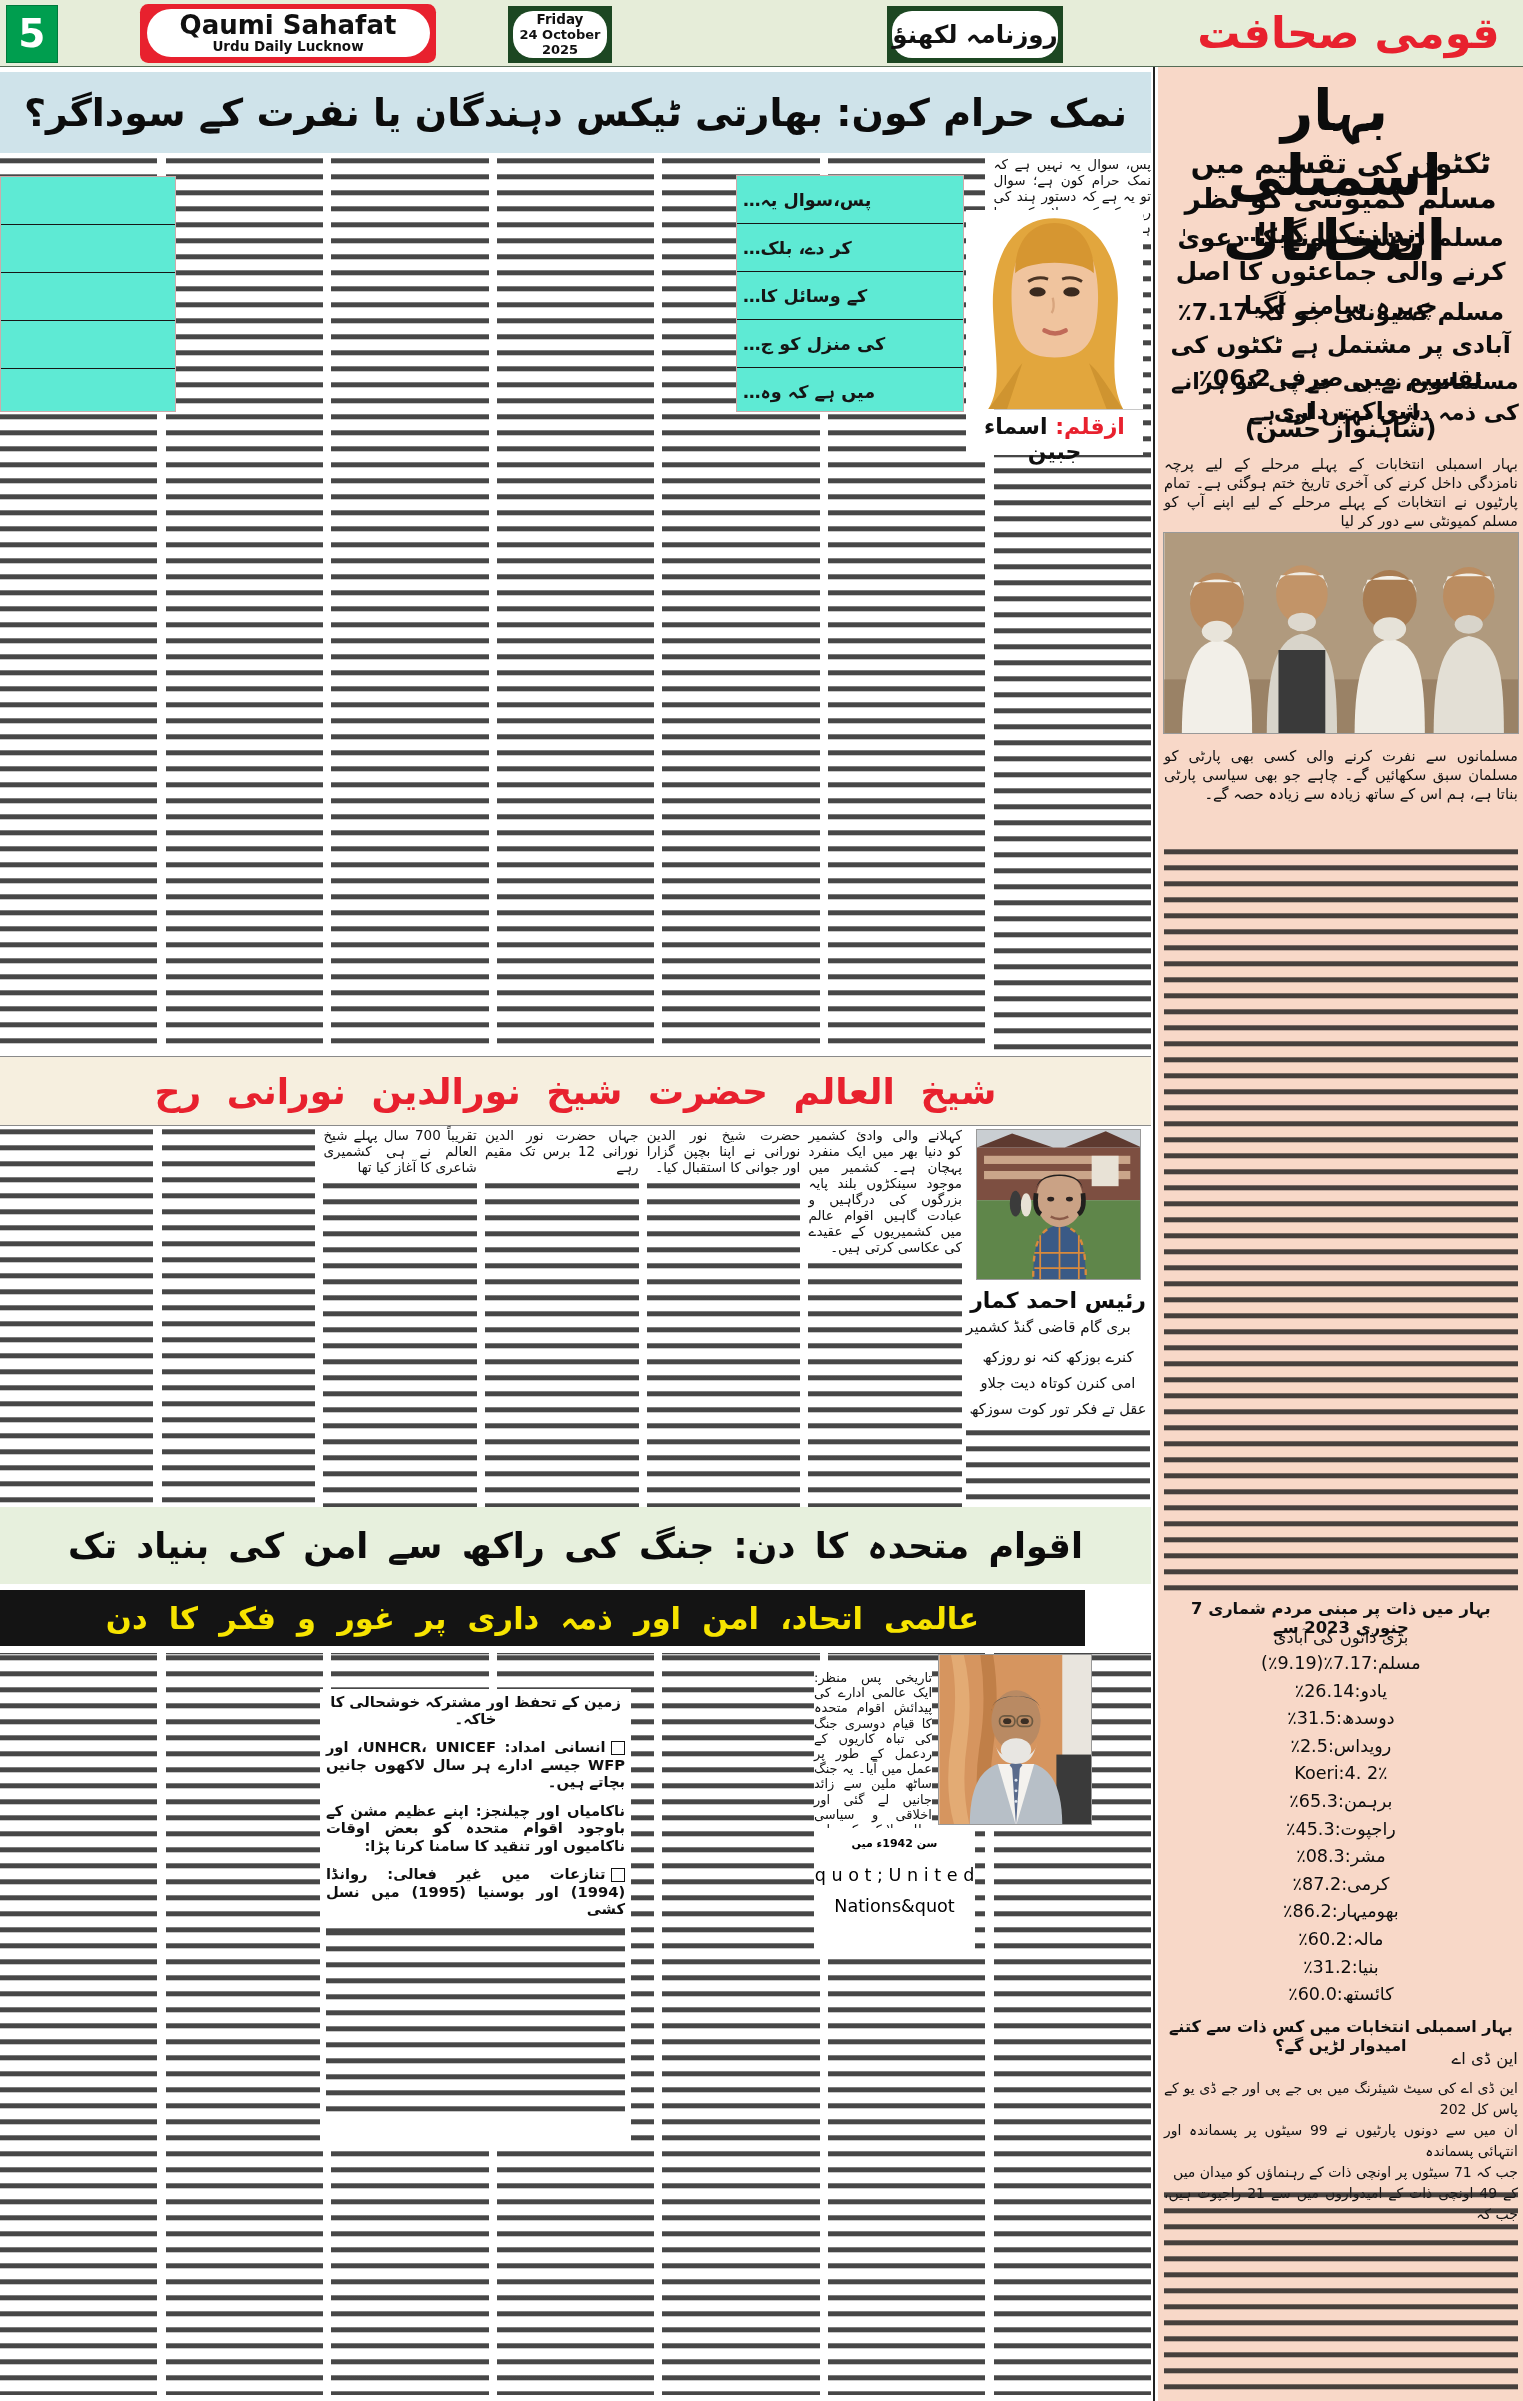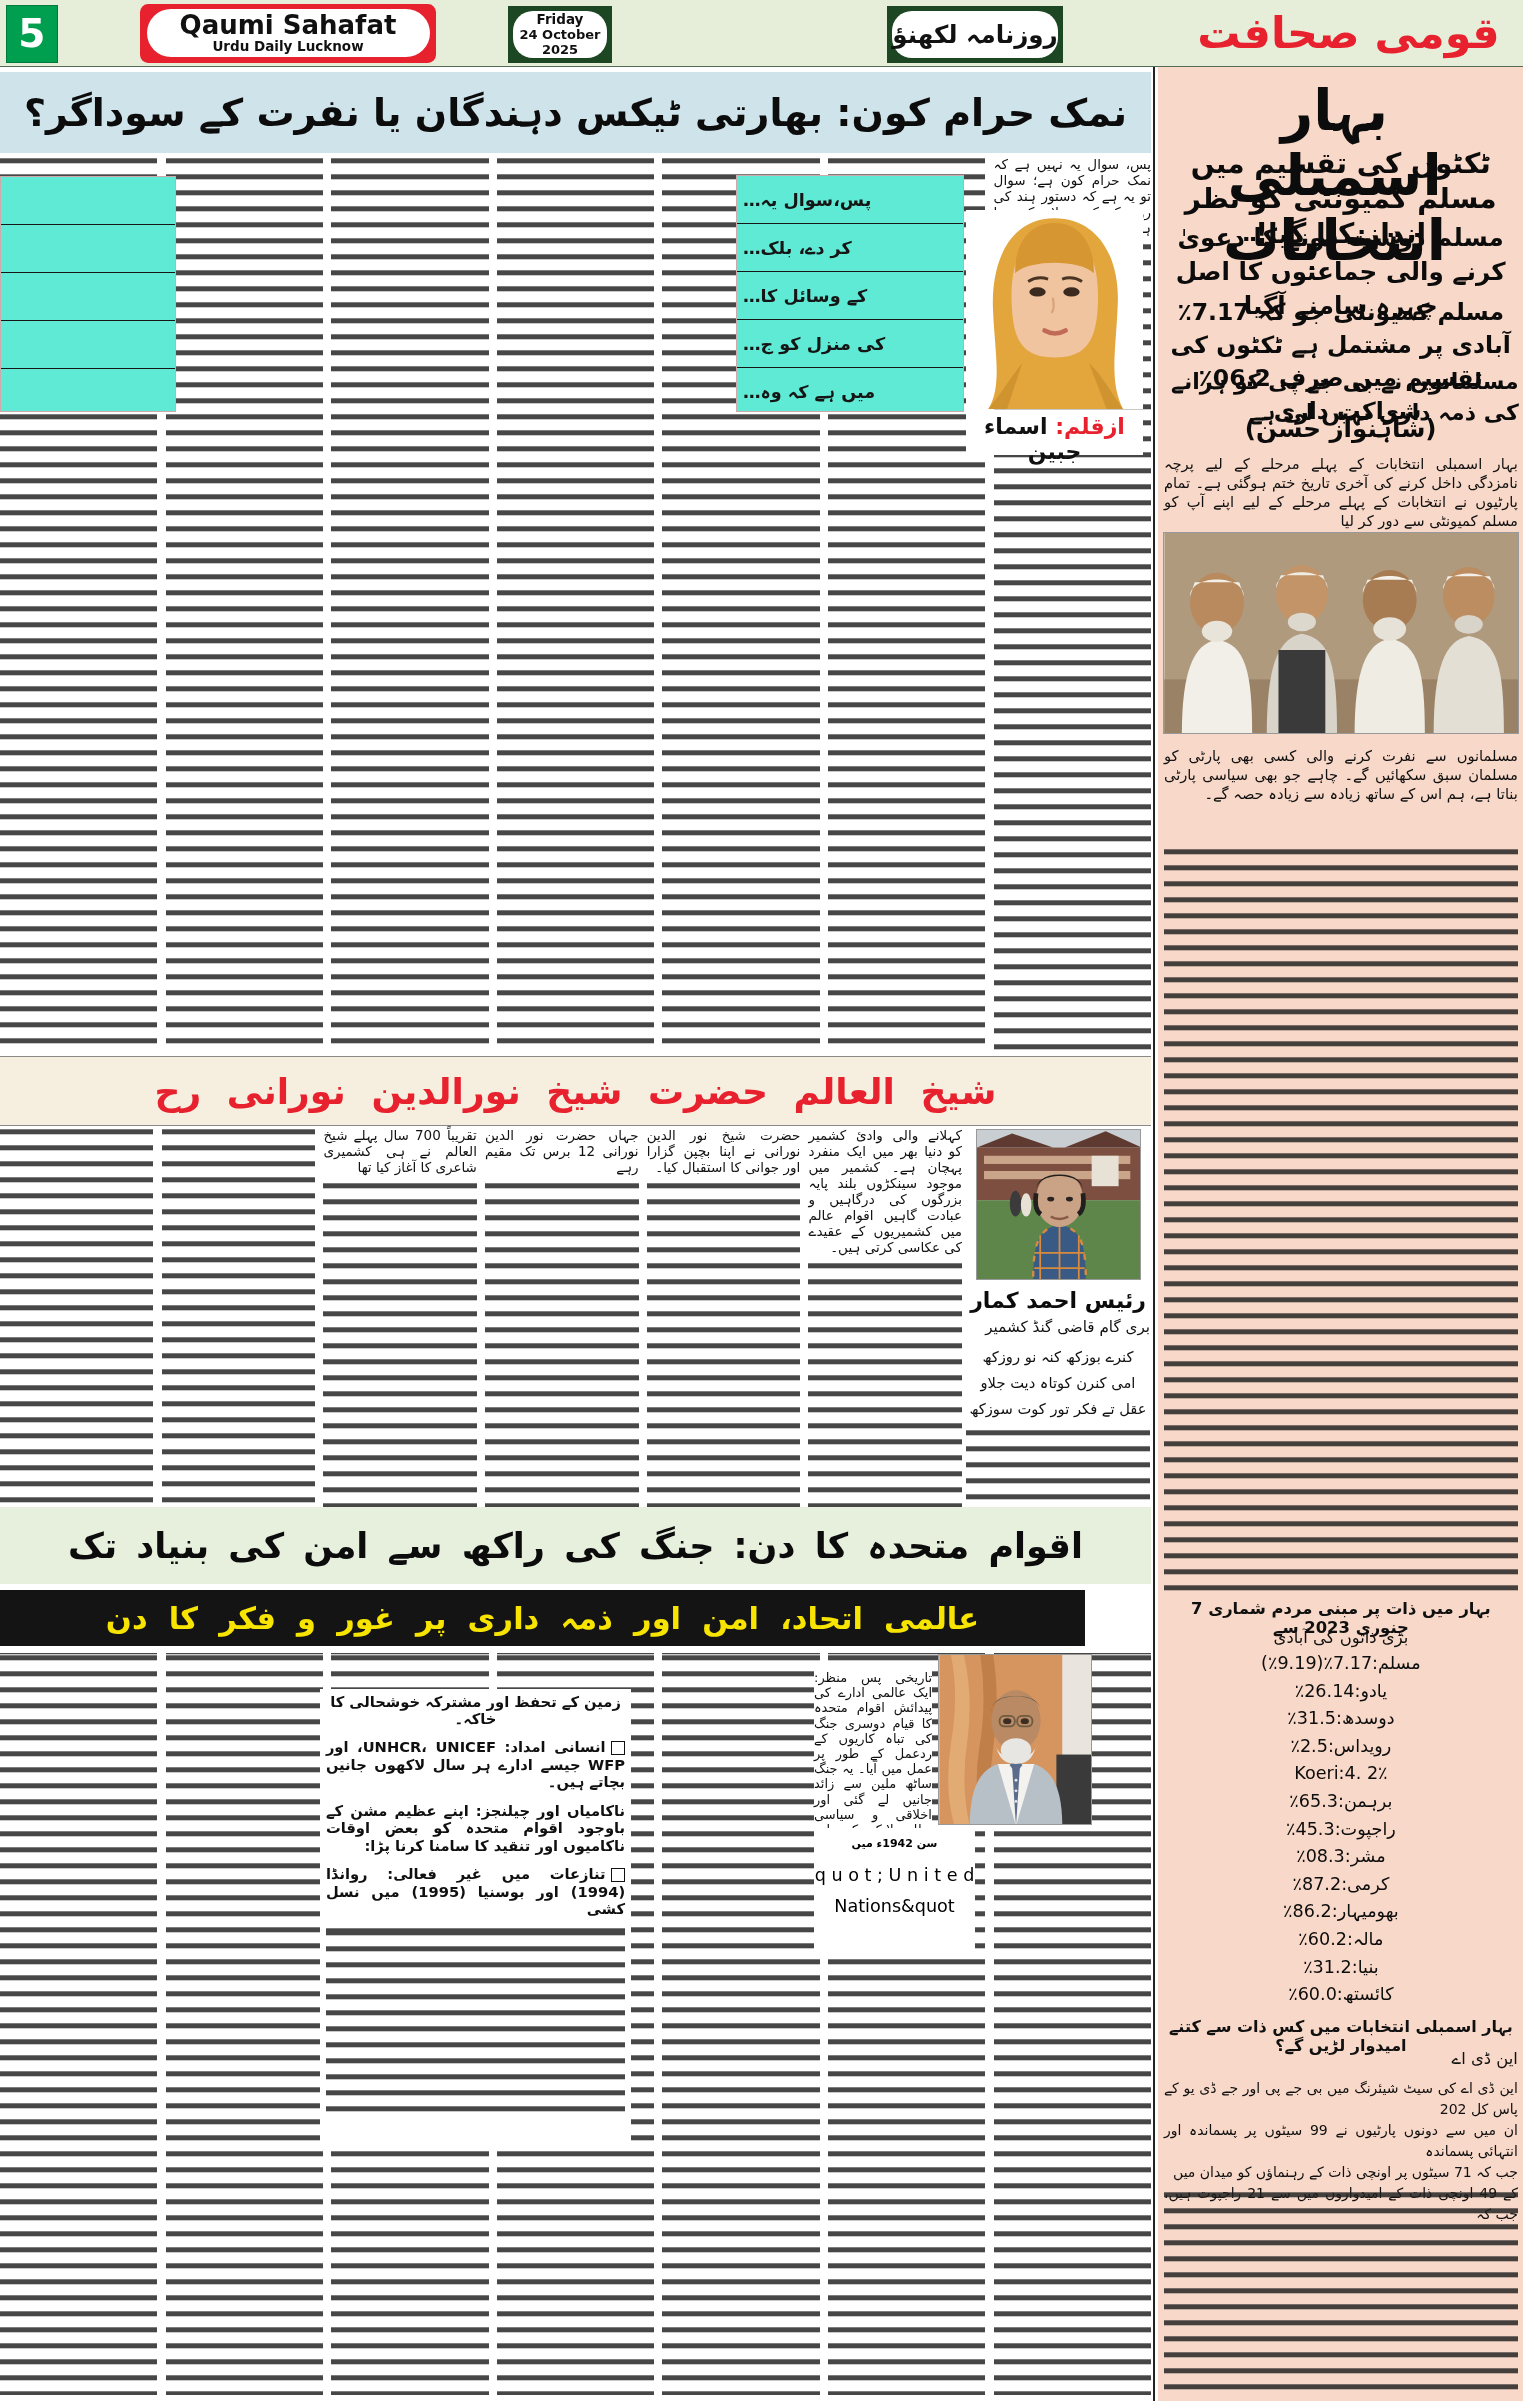--- a/index.html
+++ b/index.html
@@ -23,21 +23,21 @@
   
   .cols{display:flex;flex-direction:row-reverse;gap:8.2px;}
   .col{flex:1;display:flex;flex-direction:column;min-width:0;}
   .greek{flex:1;background-image:repeating-linear-gradient(180deg,rgba(30,30,30,.82) 0 5.3px,transparent 5.3px 16px);background-position:0 2.3px;}
   .snip{margin:0 0 5.9px 0;font-size:13.5px;line-height:16px;text-align:justify;color:#111;}
   .overlay{background:#fff;}
   .kicker-box{background:#5eead4;border:0.6px solid #caa;box-sizing:border-box;}
   .krow{border-bottom:1.2px solid #161616;height:47px;display:flex;align-items:center;justify-content:flex-end;padding:0 5.9px;font-weight:bold;font-size:17.6px;color:#151515;}
   .krow:last-child{border-bottom:none;}
   .caption-name{font-weight:bold;font-size:22px;text-align:center;color:#0c0c0c;}
-  .caption-sub{font-size:15.2px;text-align:right;color:#111;}
+  .caption-sub{font-size:15.2px;text-align:left;color:#111;}
   .poemline{font-size:14.7px;text-align:center;color:#111;line-height:26px;}
   
   .rcol{background:#f8d8c8;}
   .rc-kicker{font-weight:bold;color:#0c0c0c;text-align:center;}
   .rc-text{color:#101010;text-align:center;}
   .statline{font-size:17.6px;line-height:27.6px;color:#0d0d0d;text-align:center;}
   .bullet-sq{display:inline-block;width:11.7px;height:11.7px;border:1.8px solid #111;margin-left:5.9px;vertical-align:middle;}
   .subhead-item{font-size:14.7px;line-height:17.6px;font-weight:bold;text-align:justify;color:#101010;margin:0 0 10.6px 0;}
   .vsep{background:#222;}
   .photo-frame{box-sizing:border-box;border:0.6px solid #999;overflow:hidden;background:#fff;}

